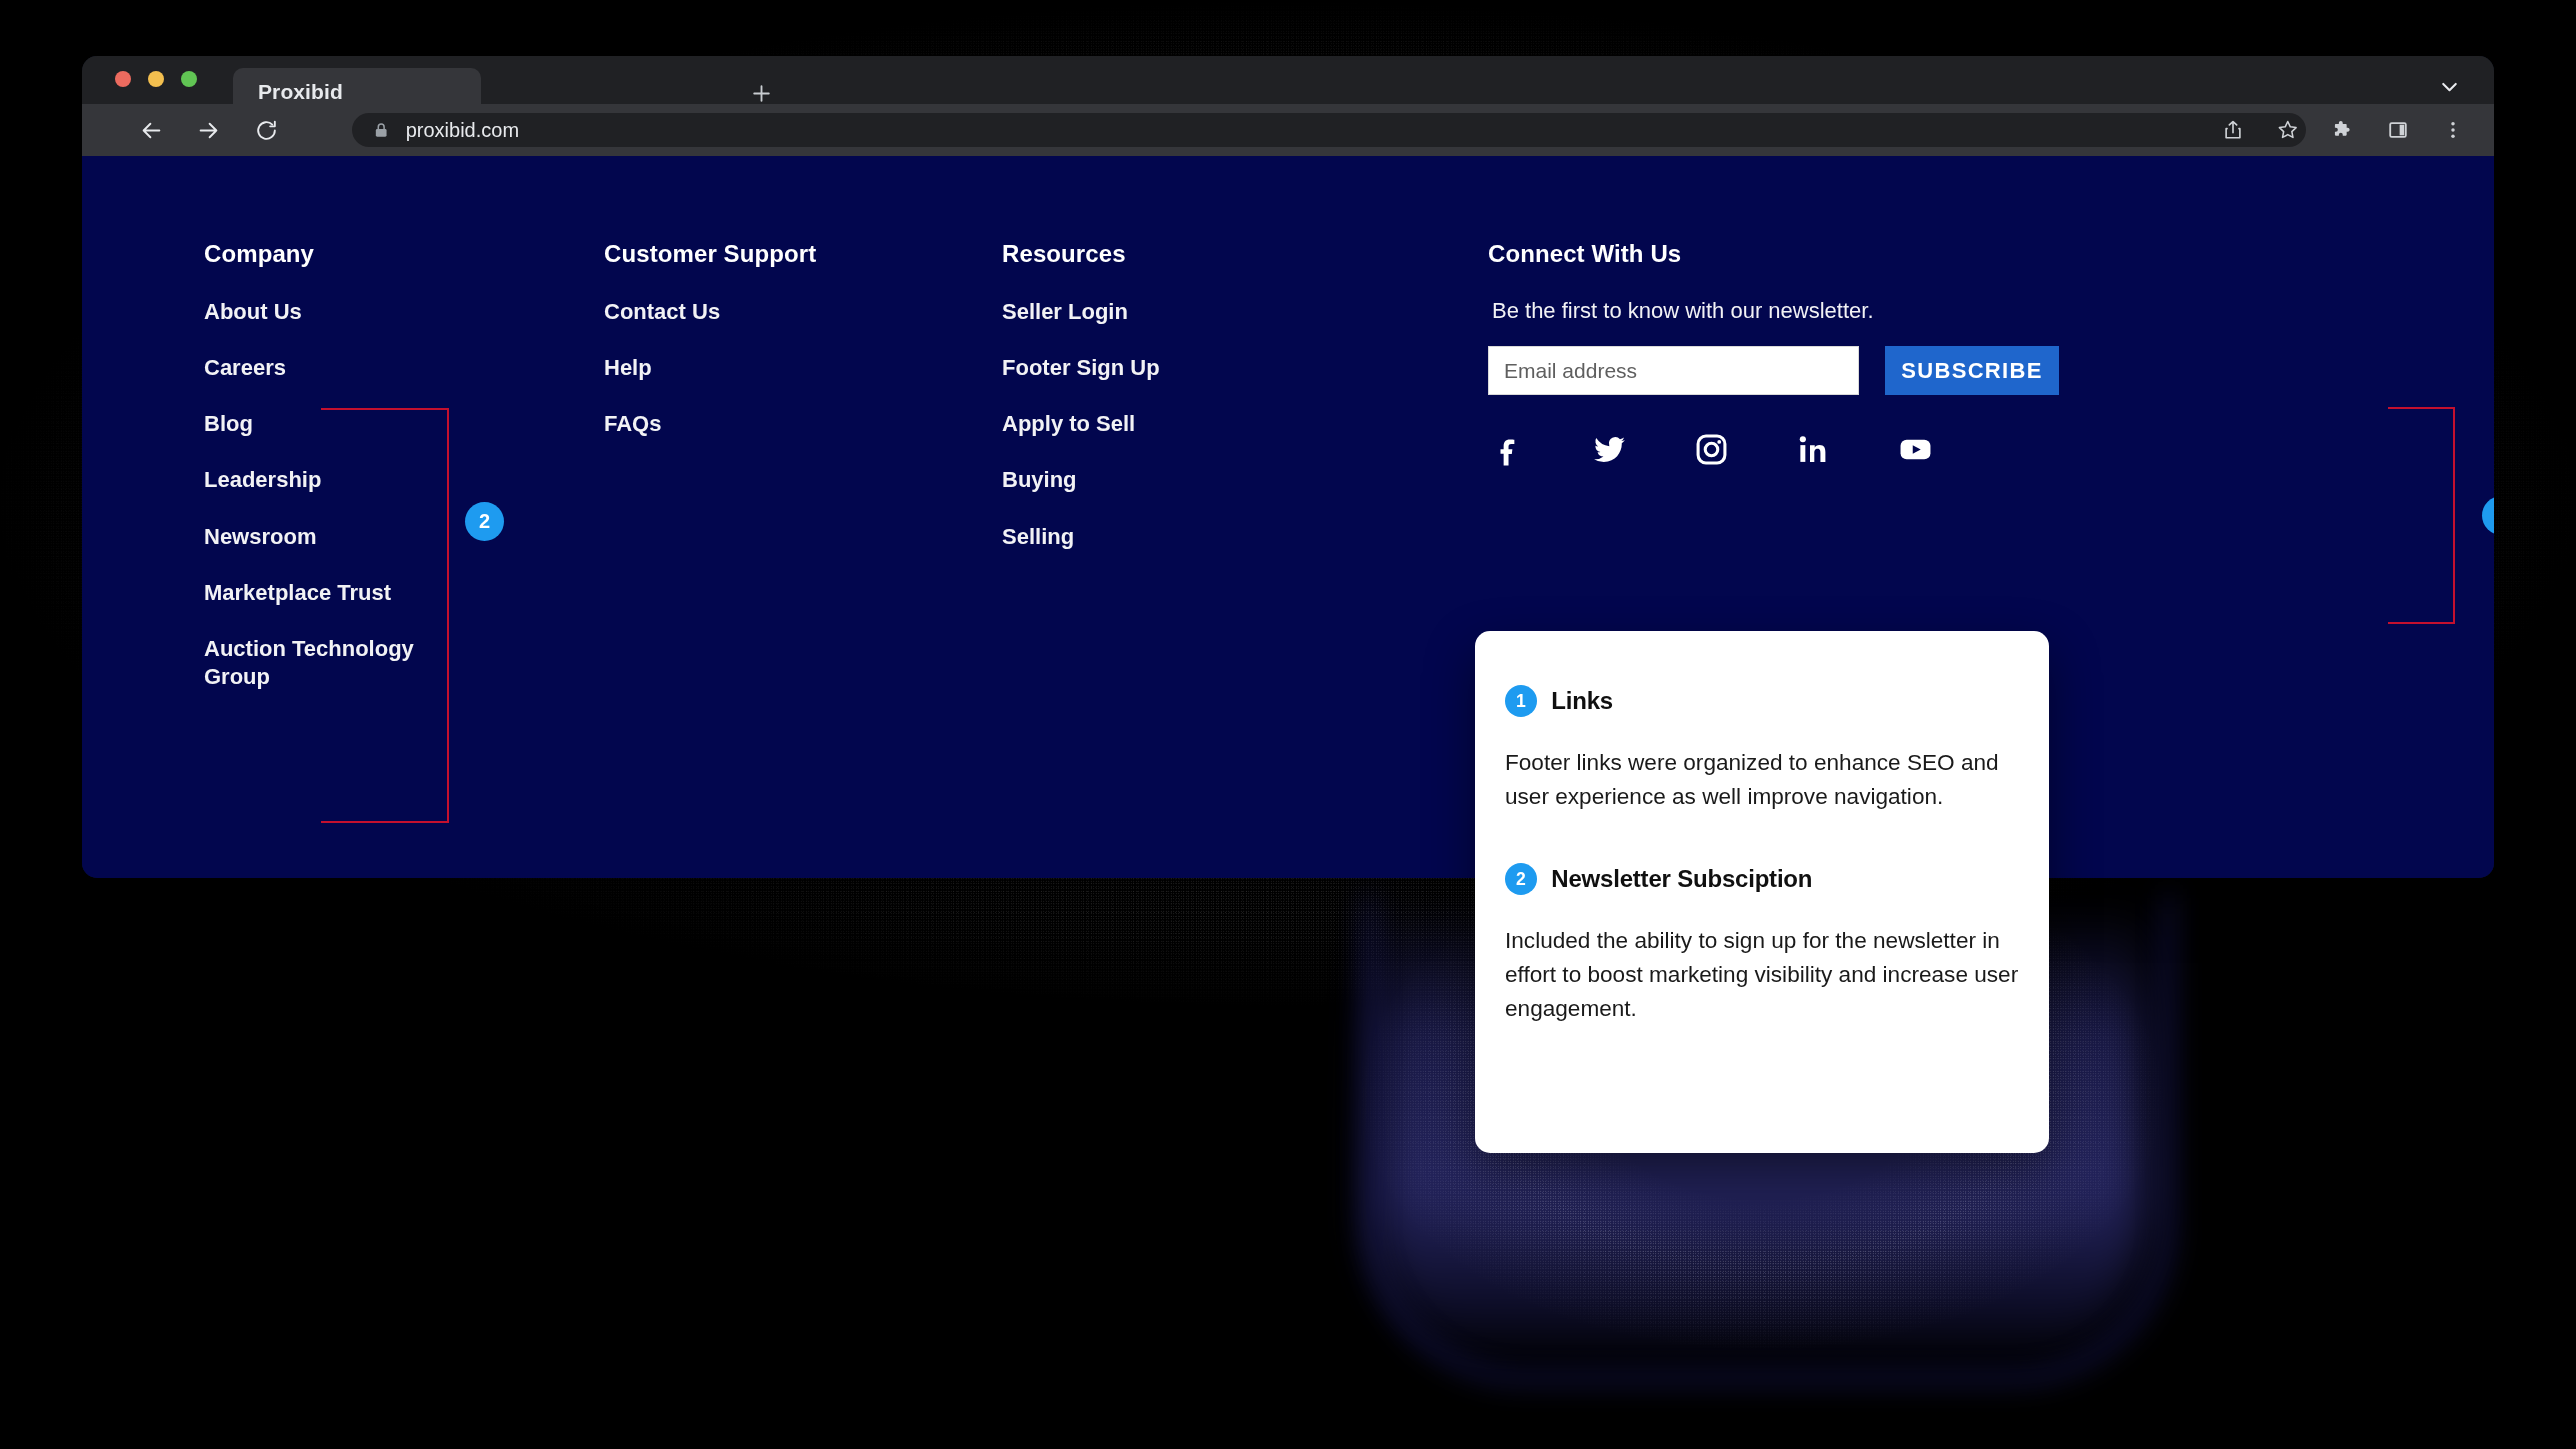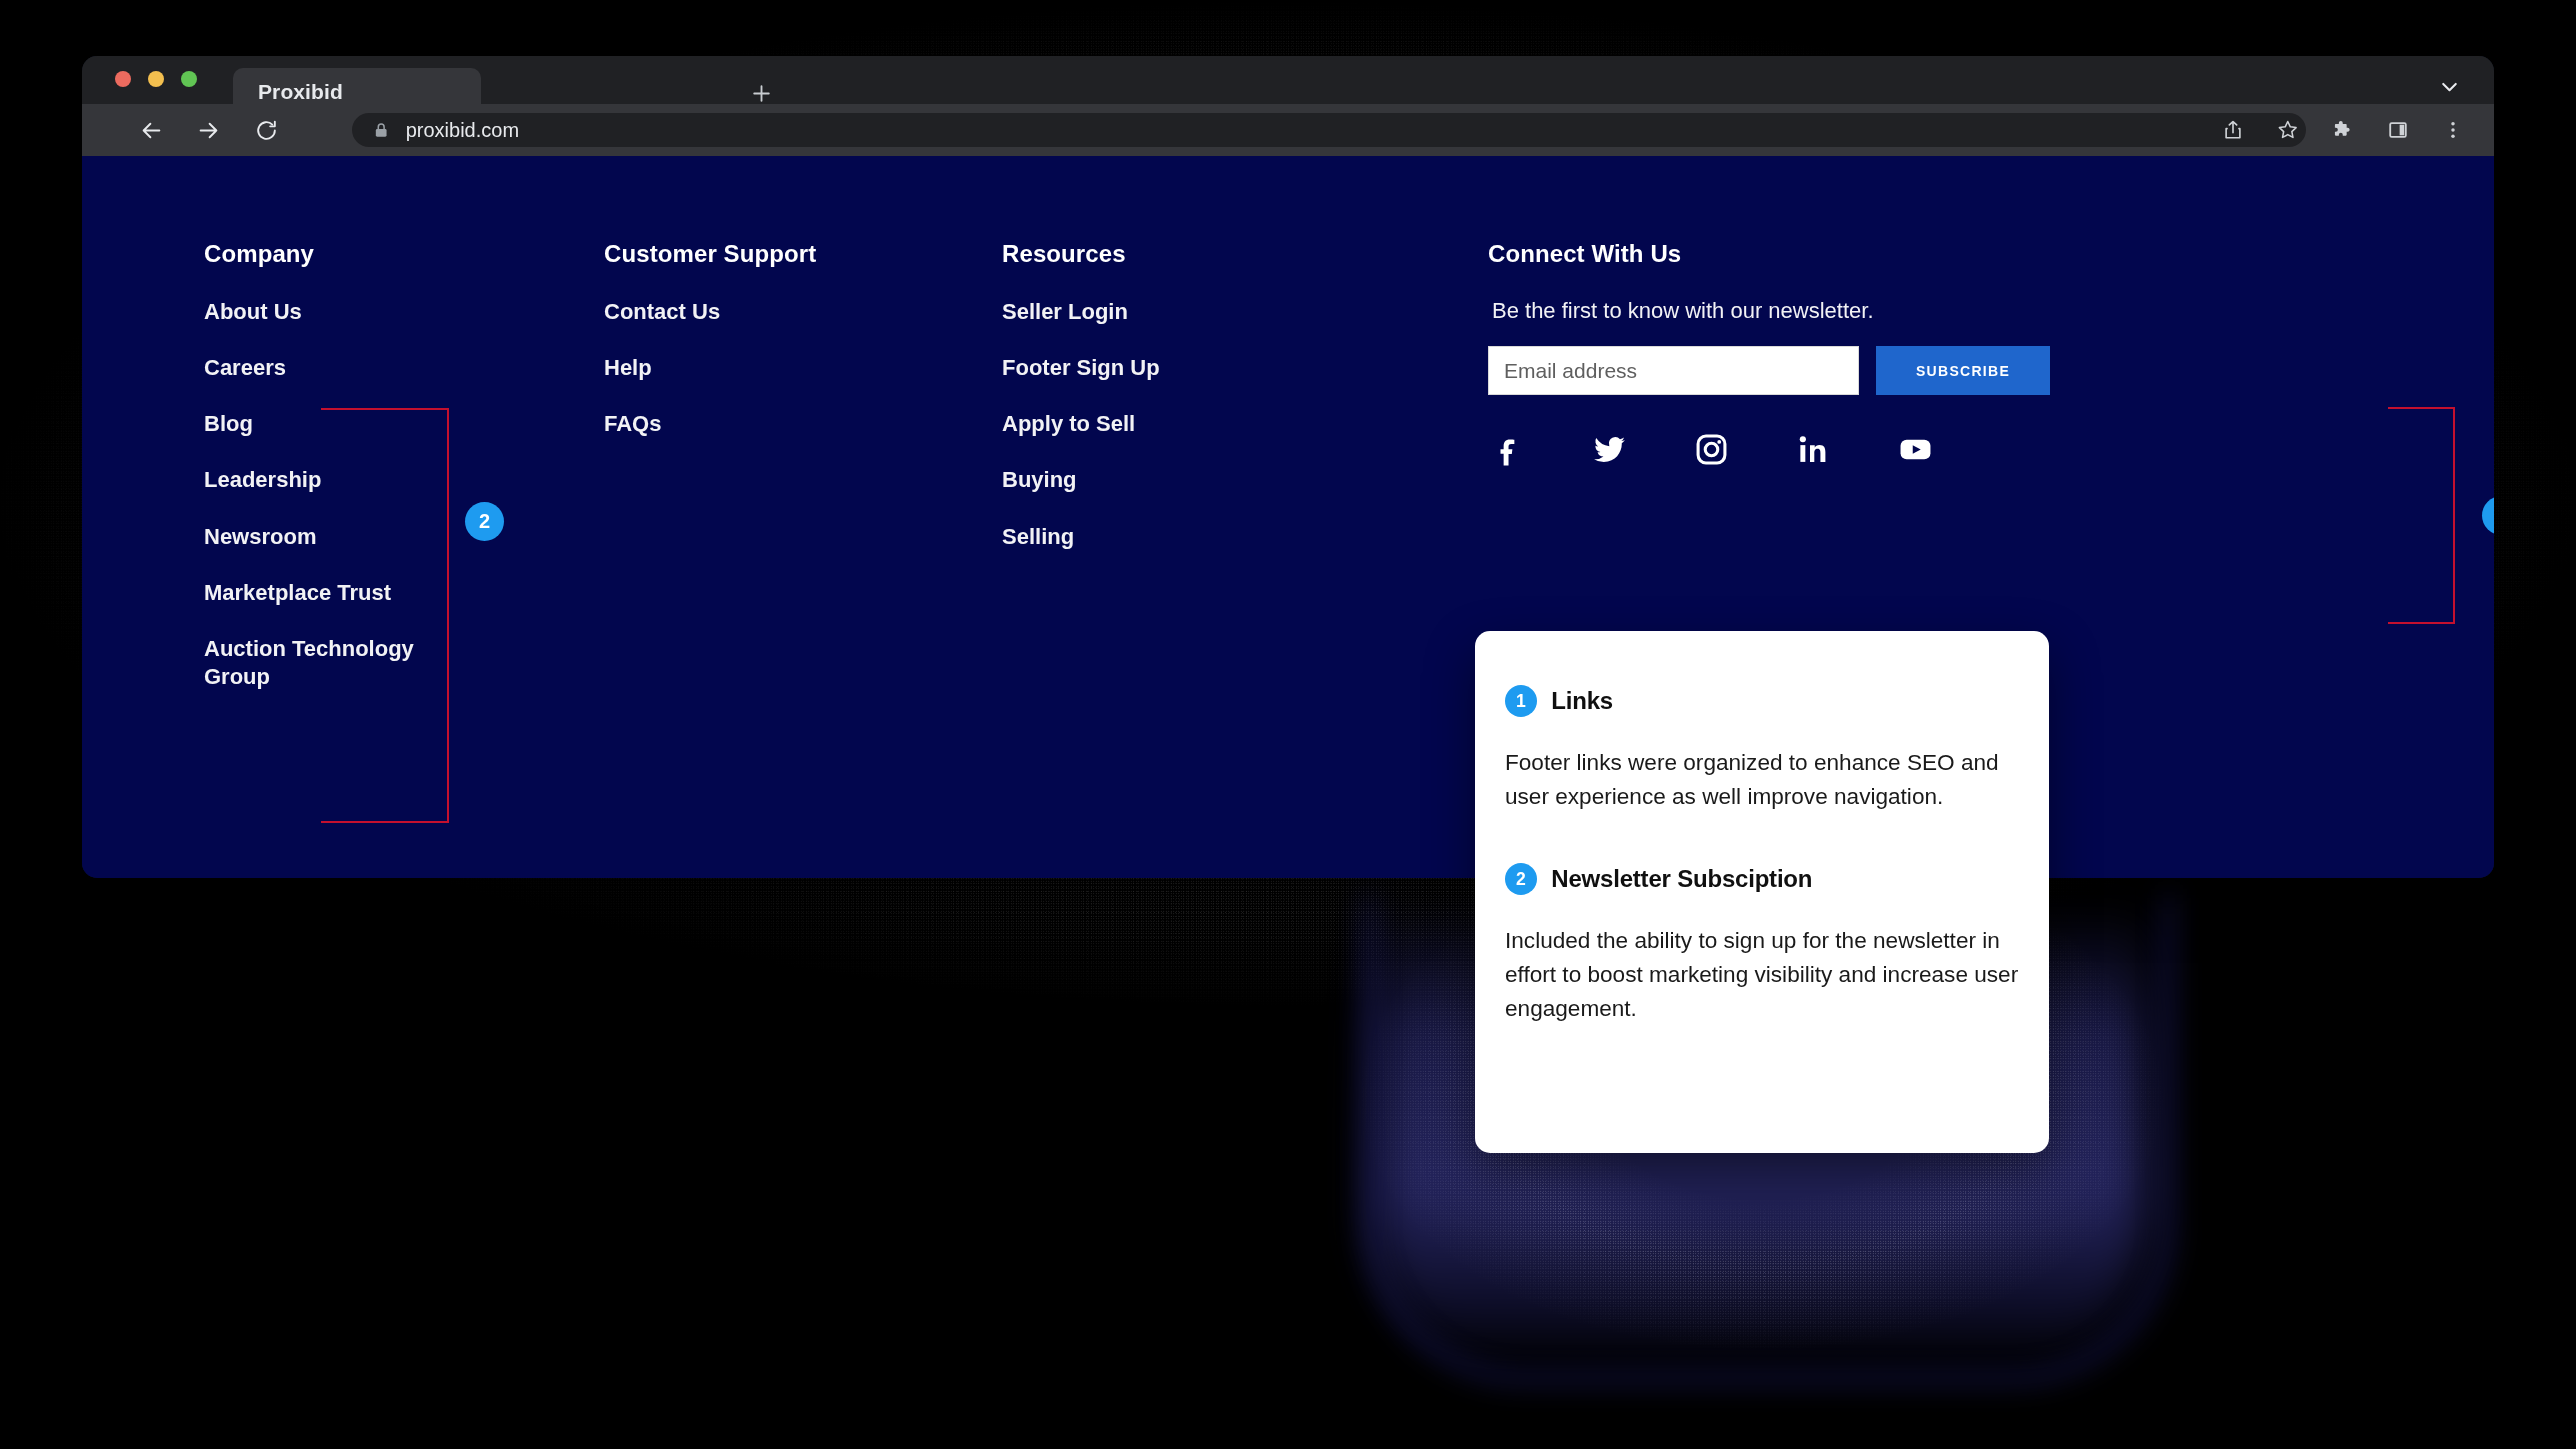--- a/index.html
+++ b/index.html
@@ -241,26 +241,26 @@
     box-sizing: border-box;
     font-size: 21px;
     color: #333;
     padding: 0 15px;
     font-family: "Liberation Sans", sans-serif;
     border-radius: 0;
     outline: none;
   }
   .email-input::placeholder { color: #5f5f5f; }
   .subscribe-btn {
-    margin-left: 9px;
+    margin-left: 18px;
     width: 174px;
     background: #1f66cc;
     color: #ffffff;
     border: none;
-    font-size: 14px;
+    font-size: 22px;
     font-weight: 700;
     letter-spacing: 1.3px;
     font-family: "Liberation Sans", sans-serif;
     cursor: pointer;
   }
   .socials {
     margin-top: 35px;
     display: flex;
     align-items: center;
     gap: 63px;

